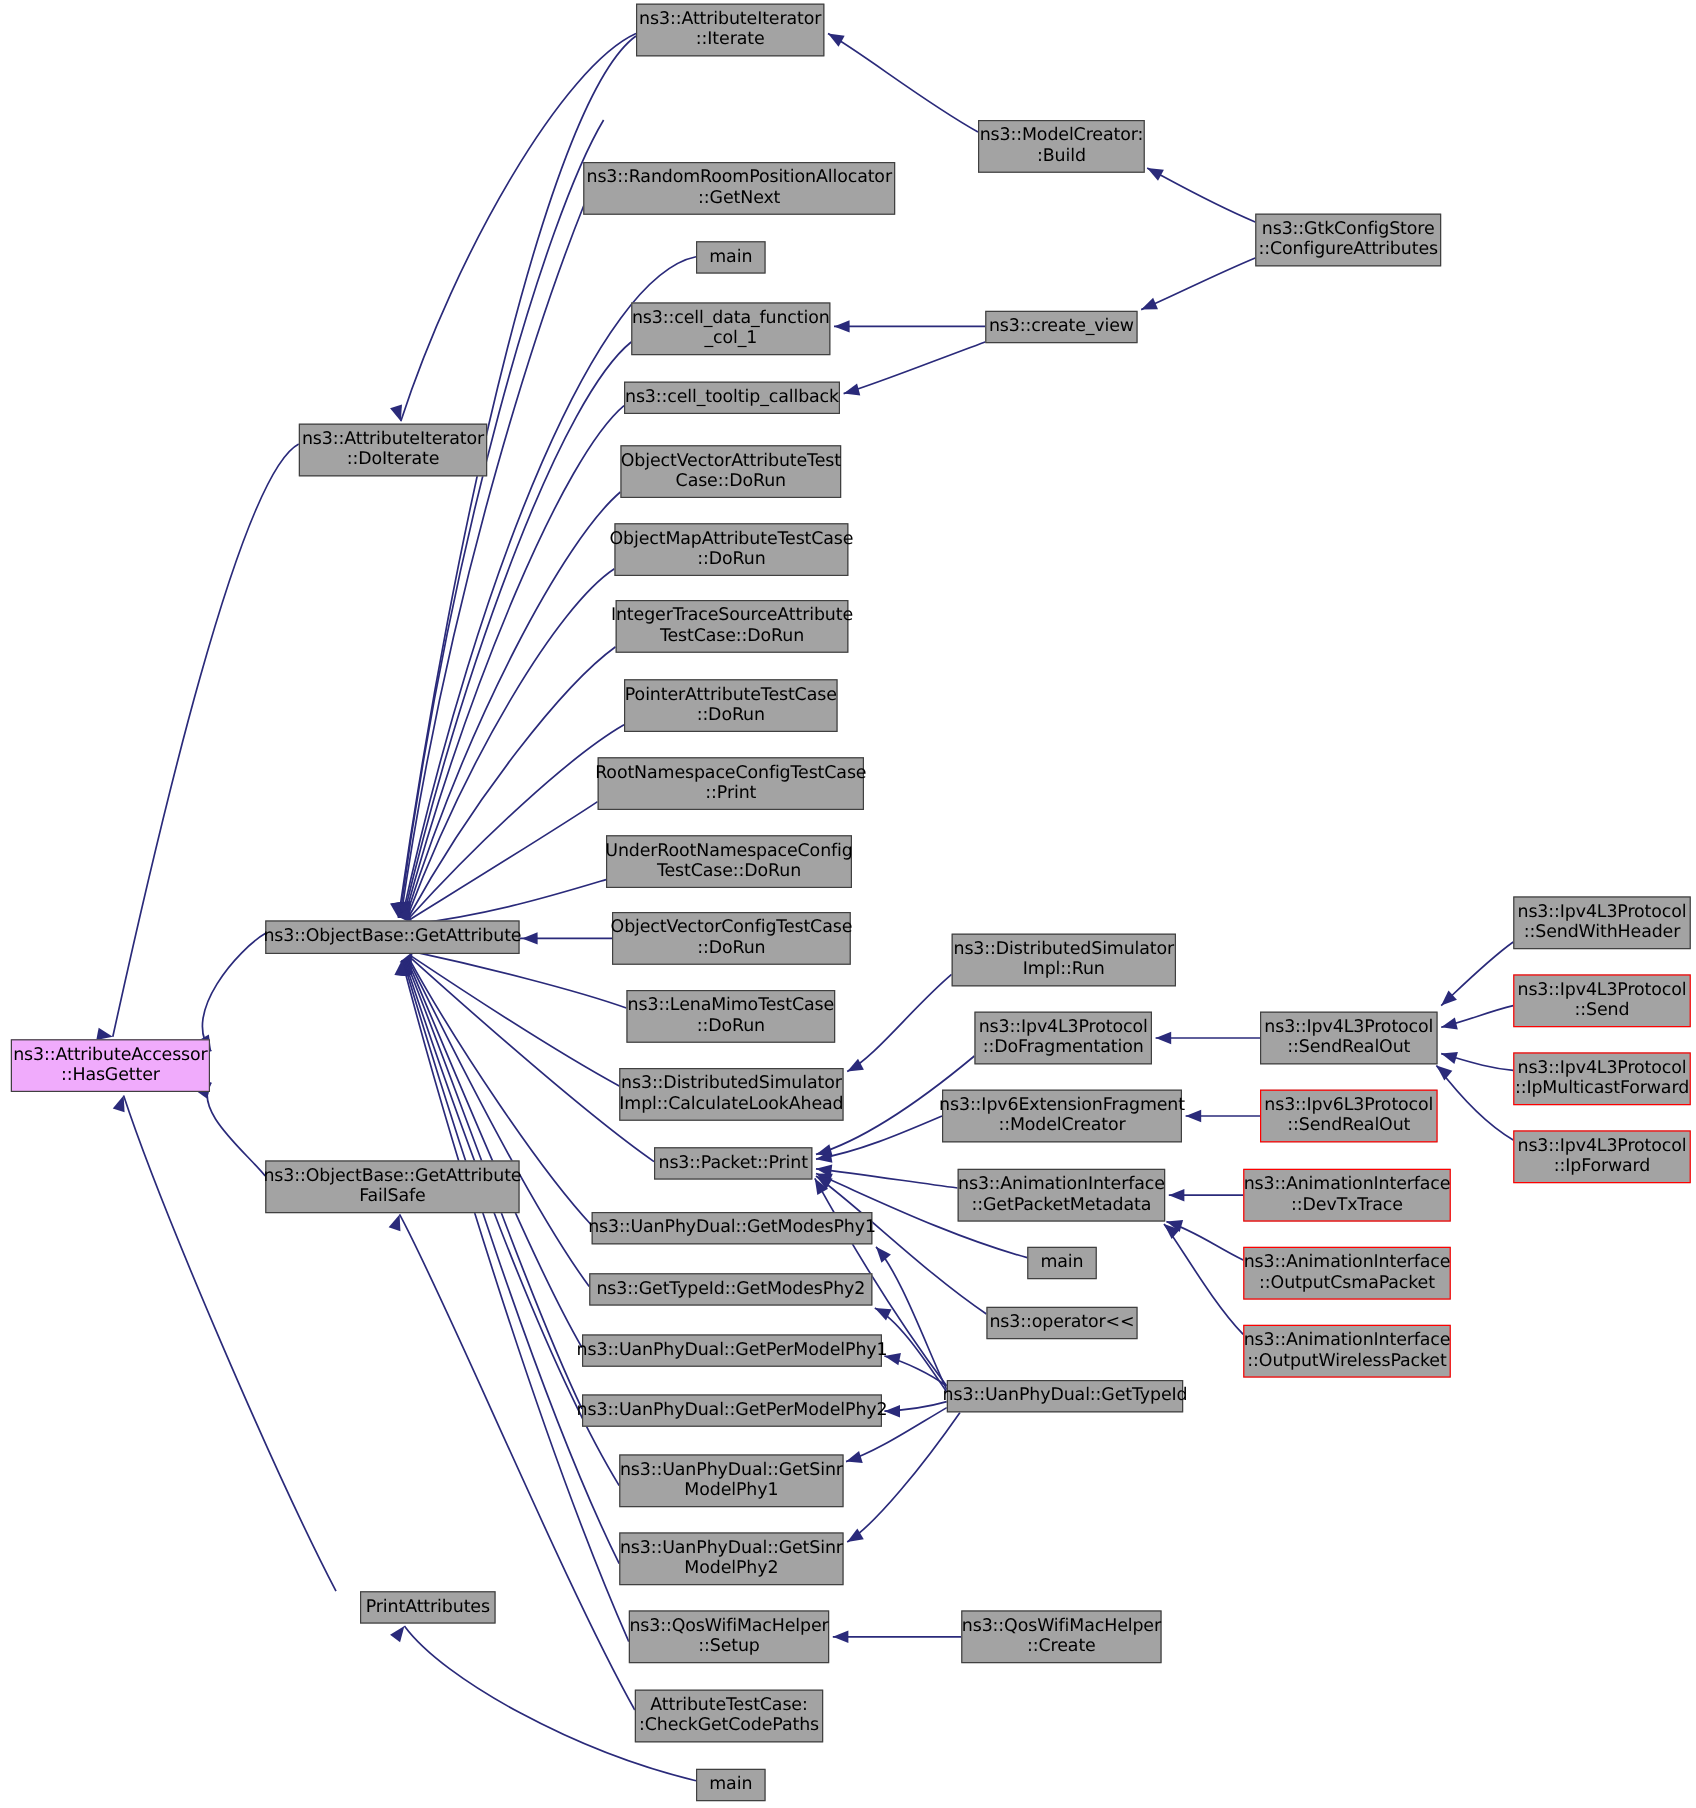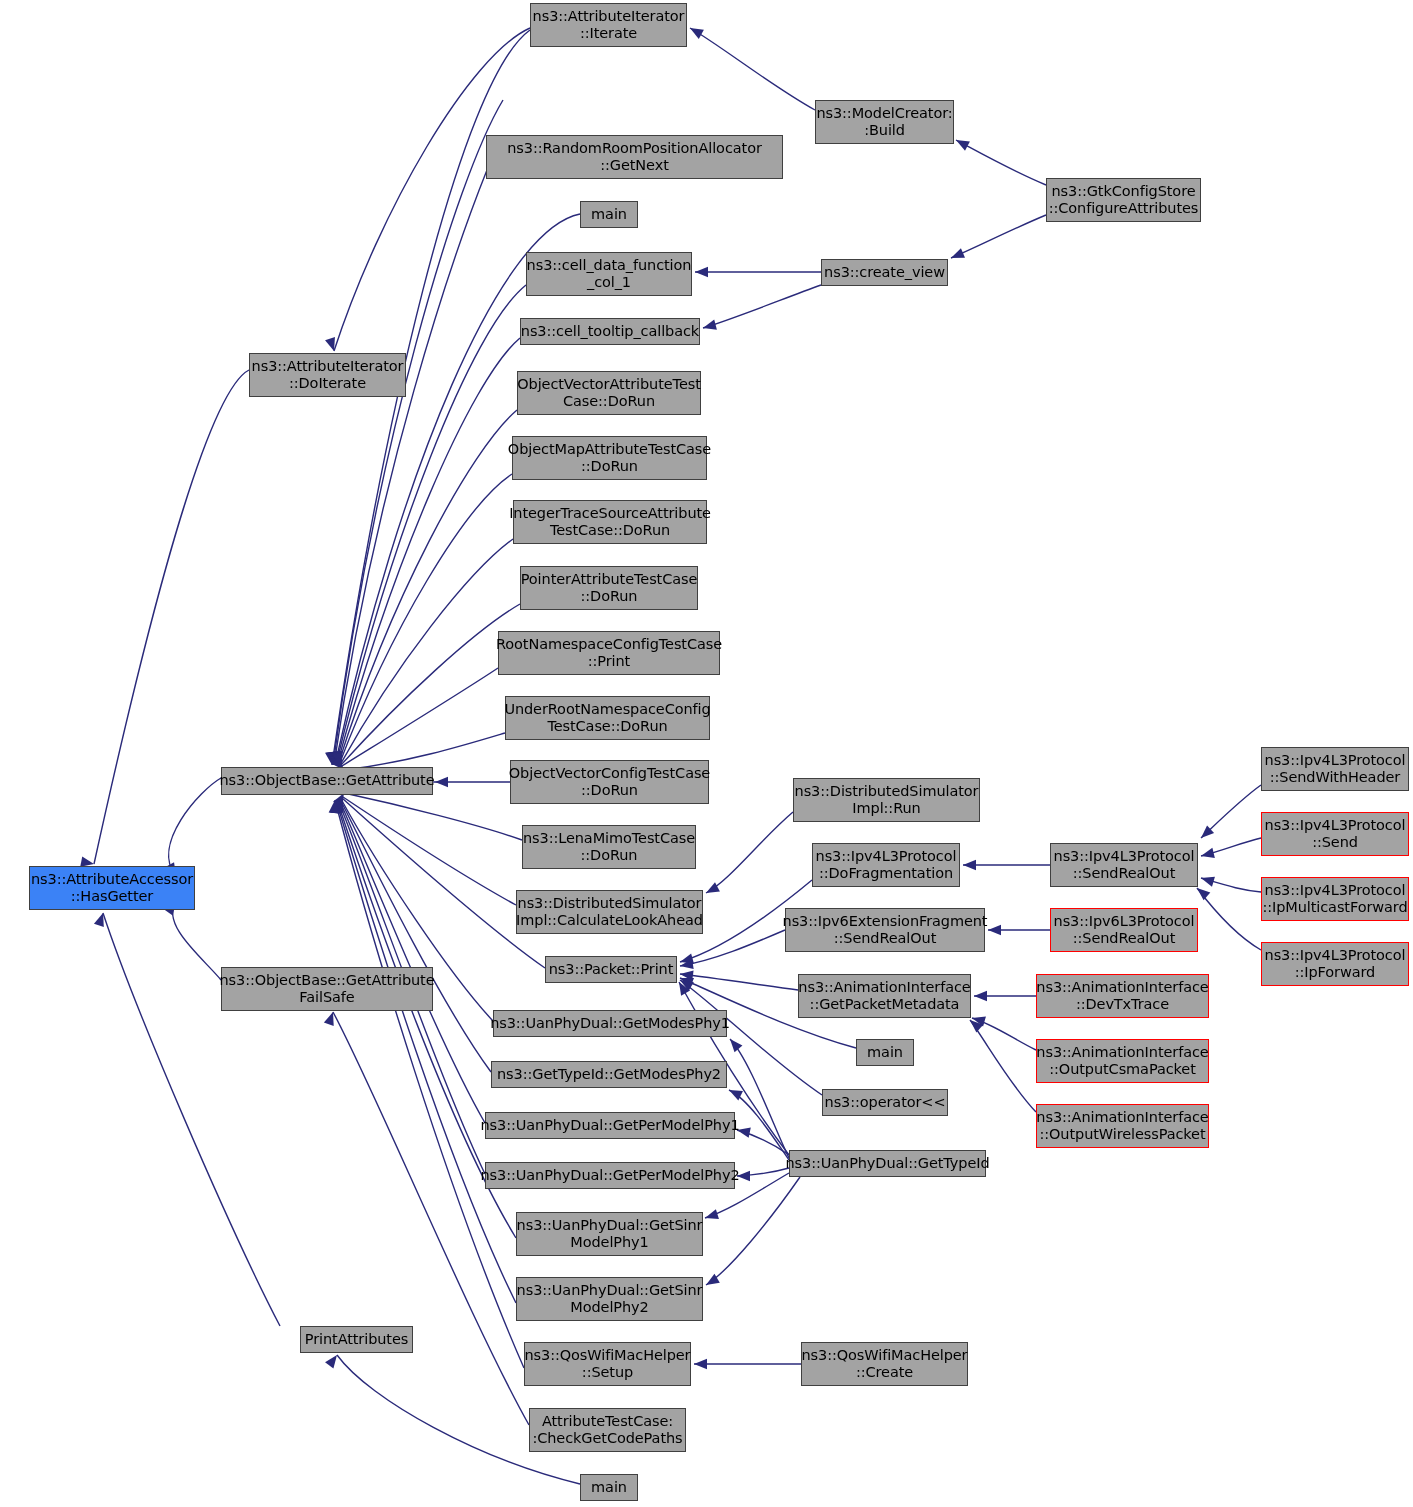--- a/index.html
+++ b/index.html
@@ -33,23 +33,22 @@
     border: 1px solid #404040;
     color: #000000;
     font-size: 14.5px;
     line-height: 1.18;
     letter-spacing: -0.1px;
     white-space: pre-line;
     padding: 0 3px;
     z-index: 5;
   }
   .node.root {
-    background: #3b82f6;
+    background: #f0abfc;
     border: 1px solid #404040;
-    margin-left: 20px;
   }
   .node.red {
     border: 1.6px solid #ff0000;
   }
 </style>
 </head>
 <body>
 
 <div id="canvas">
   <svg id="edges" viewBox="0 0 1413 1507" width="1413" height="1507">
@@ -173,21 +172,21 @@
 <div class="node root" style="left: 9px; top: 866px; width: 166px; height: 44px;">ns3::AttributeAccessor
 ::HasGetter</div>
     <div class="node" style="left: 249px; top: 353px; width: 157px; height: 44px;">ns3::AttributeIterator
 ::DoIterate</div>
     <div class="node" style="left: 221px; top: 767px; width: 212px; height: 28px;">ns3::ObjectBase::GetAttribute</div>
     <div class="node" style="left: 221px; top: 967px; width: 212px; height: 44px;">ns3::ObjectBase::GetAttribute
 FailSafe</div>
     <div class="node" style="left: 271px; top: 1326px; width: 113px; height: 27px; margin-left: 29px;">PrintAttributes</div>
     <div class="node" style="left: 530px; top: 3px; width: 157px; height: 44px;">ns3::AttributeIterator
 ::Iterate</div>
-    <div class="node" style="left: 486px; top: 135px; width: 297px; height: 44px;">ns3::RandomRoomPositionAllocator
+    <div class="node" style="left: 486px; top: 135px; width: 260px; height: 44px;">ns3::RandomRoomPositionAllocator
 ::GetNext</div>
     <div class="node" style="left: 580px; top: 201px; width: 58px; height: 27px;">main</div>
     <div class="node" style="left: 526px; top: 252px; width: 166px; height: 44px;">ns3::cell_data_function
 _col_1</div>
     <div class="node" style="left: 520px; top: 318px; width: 180px; height: 27px;">ns3::cell_tooltip_callback</div>
     <div class="node" style="left: 517px; top: 371px; width: 184px; height: 44px;">ObjectVectorAttributeTest
 Case::DoRun</div>
     <div class="node" style="left: 512px; top: 436px; width: 195px; height: 44px;">ObjectMapAttributeTestCase
 ::DoRun</div>
     <div class="node" style="left: 513px; top: 500px; width: 194px; height: 44px;">IntegerTraceSourceAttribute
@@ -221,21 +220,21 @@
     <div class="node" style="left: 815px; top: 100px; width: 139px; height: 44px;">ns3::ModelCreator:
 :Build</div>
     <div class="node" style="left: 821px; top: 259px; width: 127px; height: 27px;">ns3::create_view</div>
     <div class="node" style="left: 1046px; top: 178px; width: 155px; height: 44px;">ns3::GtkConfigStore
 ::ConfigureAttributes</div>
     <div class="node" style="left: 793px; top: 778px; width: 187px; height: 44px;">ns3::DistributedSimulator
 Impl::Run</div>
     <div class="node" style="left: 812px; top: 843px; width: 148px; height: 44px;">ns3::Ipv4L3Protocol
 ::DoFragmentation</div>
     <div class="node" style="left: 785px; top: 908px; width: 200px; height: 44px;">ns3::Ipv6ExtensionFragment
-::SendRealOut</div>
+::ModelCreator</div>
     <div class="node" style="left: 798px; top: 974px; width: 173px; height: 44px;">ns3::AnimationInterface
 ::GetPacketMetadata</div>
     <div class="node" style="left: 856px; top: 1039px; width: 58px; height: 27px;">main</div>
     <div class="node" style="left: 822px; top: 1089px; width: 126px; height: 27px;">ns3::operator&lt;&lt;</div>
     <div class="node" style="left: 789px; top: 1150px; width: 197px; height: 27px;">ns3::UanPhyDual::GetTypeId</div>
     <div class="node" style="left: 801px; top: 1342px; width: 167px; height: 44px;">ns3::QosWifiMacHelper
 ::Create</div>
     <div class="node" style="left: 1050px; top: 843px; width: 148px; height: 44px;">ns3::Ipv4L3Protocol
 ::SendRealOut</div>
     <div class="node red" style="left: 1050px; top: 908px; width: 148px; height: 44px;">ns3::Ipv6L3Protocol

